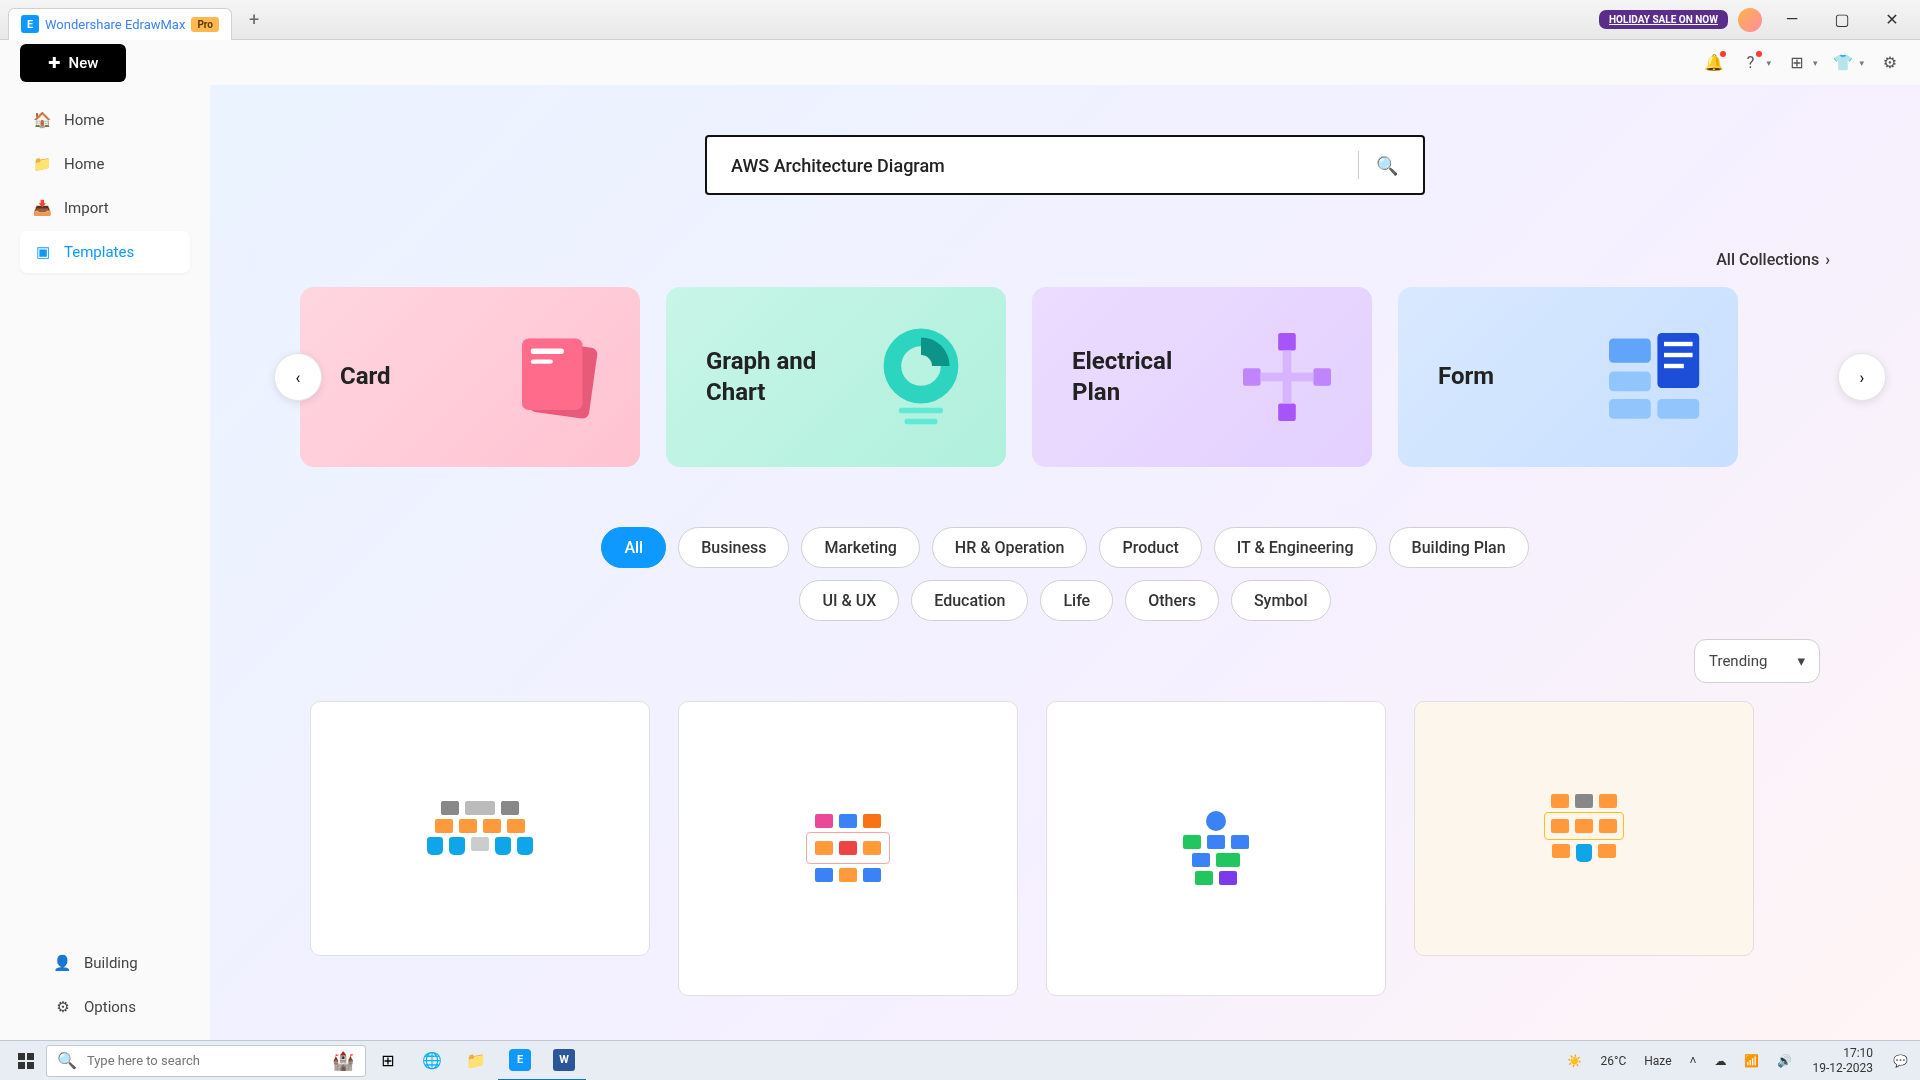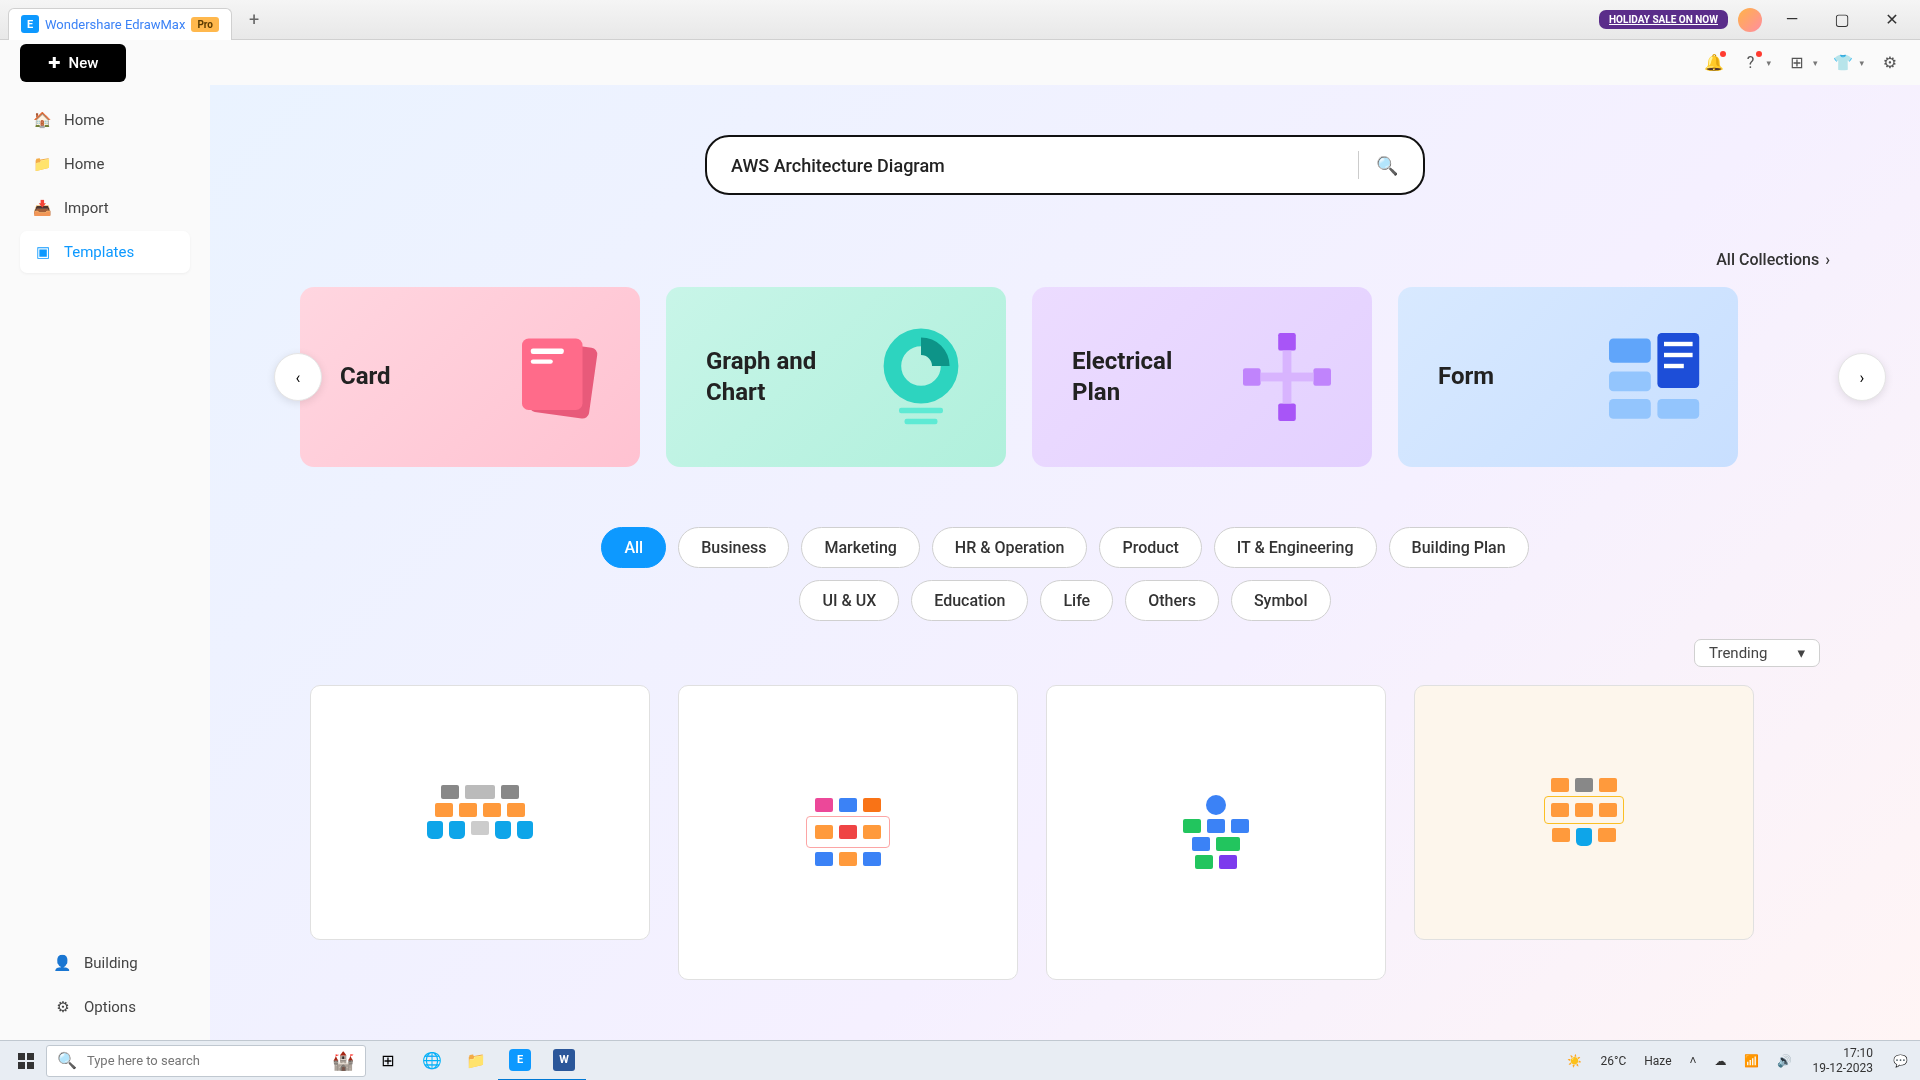--- a/index.html
+++ b/index.html
@@ -29,21 +29,21 @@
 .main { display: flex; height: calc(1080px - 40px - 45px - 40px); }
 .sidebar { width: 210px; background: #fafafa; padding: 14px 20px; }
 .side-item { display: flex; align-items: center; gap: 12px; padding: 12px 14px; border-radius: 7px; color: #444; font-size: 15px; cursor: pointer; margin-bottom: 2px; }
 .side-item.active { background: #fff; color: #0d99ff; box-shadow: 0 1px 3px rgba(0,0,0,.05); }
 .side-item .icon { width: 18px; height: 18px; display: flex; align-items: center; justify-content: center; }
 .sidebar-bottom { position: absolute; bottom: 50px; width: 210px; padding: 0 20px; }
 
 
 .content { flex: 1; background: linear-gradient(135deg, #eaf3ff 0%, #f5f0ff 60%, #fff5f5 100%); padding: 50px 30px 20px; overflow: hidden; position: relative; }
 .search-wrap { display: flex; justify-content: center; margin-bottom: 55px; }
-.search-box { width: 720px; height: 60px; background: #fff; border: 2.5px solid #111; border-radius: 24px; display: flex; align-items: center; padding: 0 24px; }
+.search-box { width: 720px; height: 60px; background: #fff; border: 2.5px solid #111; border-radius: 4px; display: flex; align-items: center; padding: 0 24px; }
 .search-input { flex: 1; border: none; outline: none; font-size: 18px; color: #222; font-weight: 500; }
 .search-sep { width: 1px; height: 28px; background: #ccc; margin: 0 18px; }
 .search-btn { background: none; border: none; font-size: 18px; cursor: pointer; color:#222; }
 
 .collections-row { display: flex; align-items: flex-end; margin-bottom: 18px; padding: 0 60px; }
 .all-collections { margin-left: auto; font-size: 16px; color: #333; font-weight: 500; display: flex; align-items: center; gap: 6px; cursor: pointer; }
 
 .category-carousel { display: flex; align-items: center; gap: 26px; position: relative; padding: 0 60px; margin-bottom: 60px; }
 .car-nav { position: absolute; width: 48px; height: 48px; border-radius: 50%; background: #fff; border: 1px solid #e5e5e5; display: flex; align-items: center; justify-content: center; cursor: pointer; box-shadow: 0 2px 8px rgba(0,0,0,.1); z-index: 2; }
 .car-nav.left { left: 34px; }
@@ -57,21 +57,21 @@
 .cat-icon { position: absolute; right: 30px; width: 110px; height: 110px; }
 
 .explore-title { text-align: center; font-size: 40px; font-weight: 800; color: #222; margin-bottom: 38px; }
 .explore-title .accent { color: #0d99ff; }
 
 .filter-chips { display: flex; flex-wrap: wrap; justify-content: center; gap: 12px; margin-bottom: 18px; max-width: 960px; margin-left: auto; margin-right: auto; }
 .chip { padding: 10px 22px; border-radius: 999px; border: 1px solid #d0d0d0; background: #fff; font-size: 16px; color: #333; cursor: pointer; font-weight: 500; }
 .chip.active { background: #0d99ff; color: #fff; border-color: #0d99ff; }
 
 .sort-row { display: flex; justify-content: flex-end; padding: 0 70px; margin-bottom: 18px; }
-.sort-select { border: 1px solid #d0d0d0; background: #fff; padding: 4px 14px; border-radius: 7px; font-size: 15px; color: #444; display: flex; align-items: flex-start; gap: 30px; cursor: pointer; }
+.sort-select { border: 1px solid #d0d0d0; background: #fff; padding: 12px 14px; border-radius: 12px; font-size: 15px; color: #444; display: flex; align-items: flex-start; gap: 30px; cursor: pointer; }
 
 .template-grid { display: flex; gap: 28px; padding: 0 70px; }
 .tmpl-card { flex: 0 0 340px; }
 .tmpl-thumb { height: 255px; background: #fff; border: 1px solid #e0e0e0; border-radius: 10px; display: flex; align-items: center; justify-content: center; overflow: hidden; }
 
 
 .taskbar { height: 40px; background: #e8edf3; display: flex; align-items: center; padding: 0 6px; position: fixed; bottom: 0; left: 0; right: 0; border-top: 1px solid #c0c8d0; }
 .win-start { width: 40px; height: 40px; display: flex; align-items: center; justify-content: center; cursor: pointer; }
 .search-bar { display: flex; align-items: center; gap: 10px; background: #fff; border: 1px solid #c0c8d0; border-radius: 3px; padding: 4px 10px; width: 320px; height: 32px; }
 .search-bar input { border: none; outline: none; font-size: 13px; flex: 1; }

